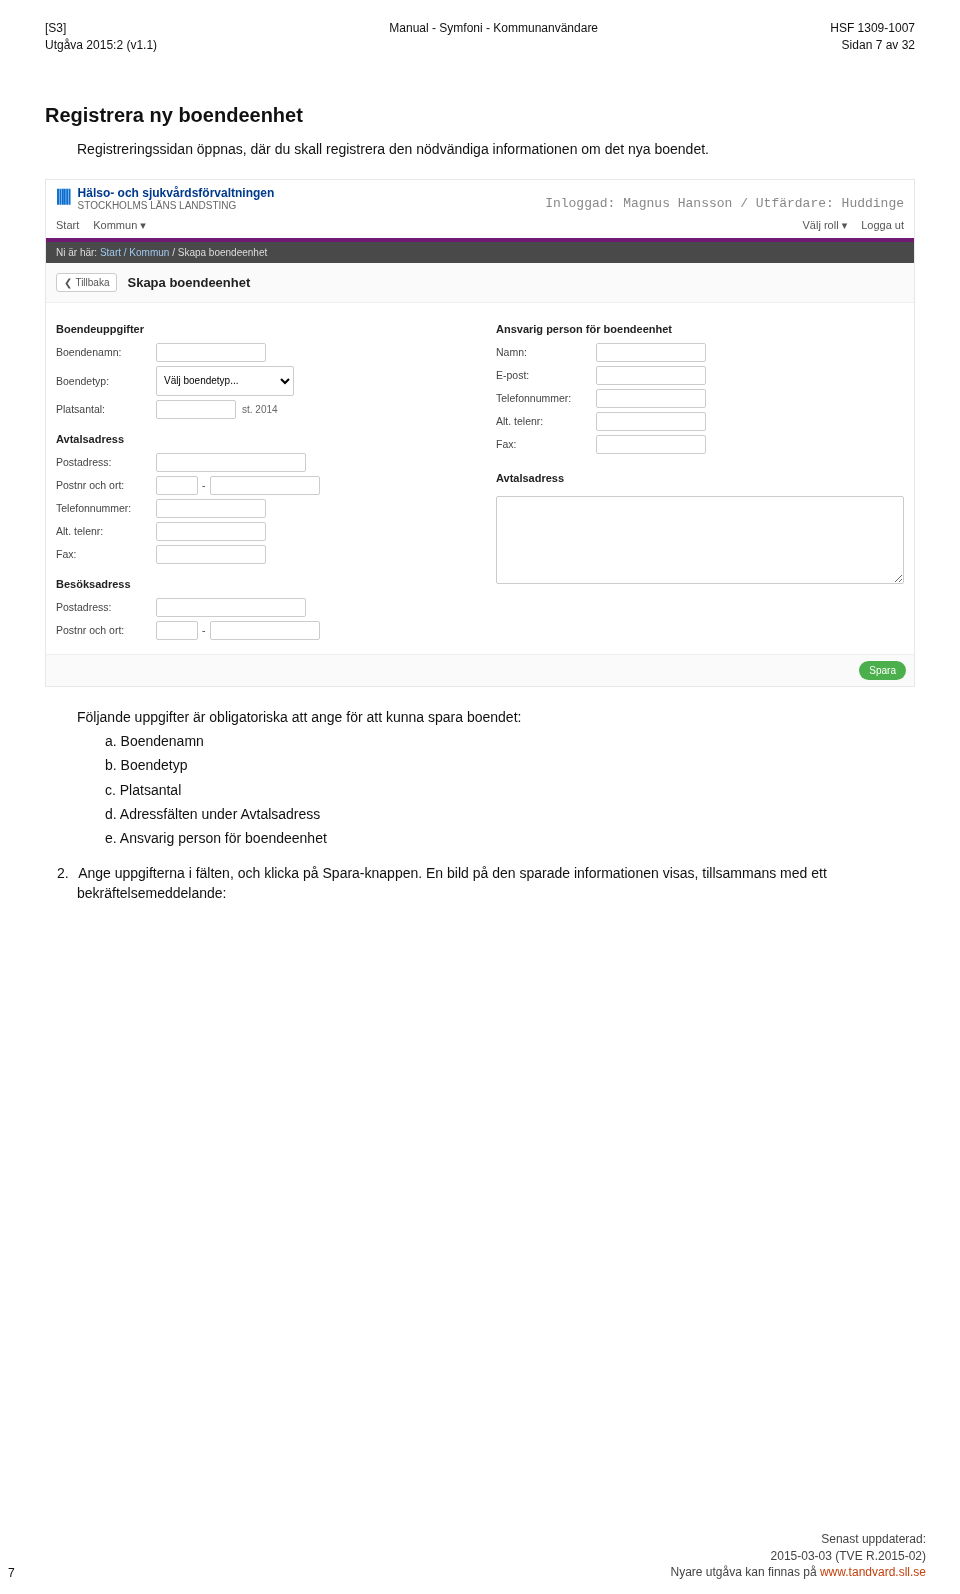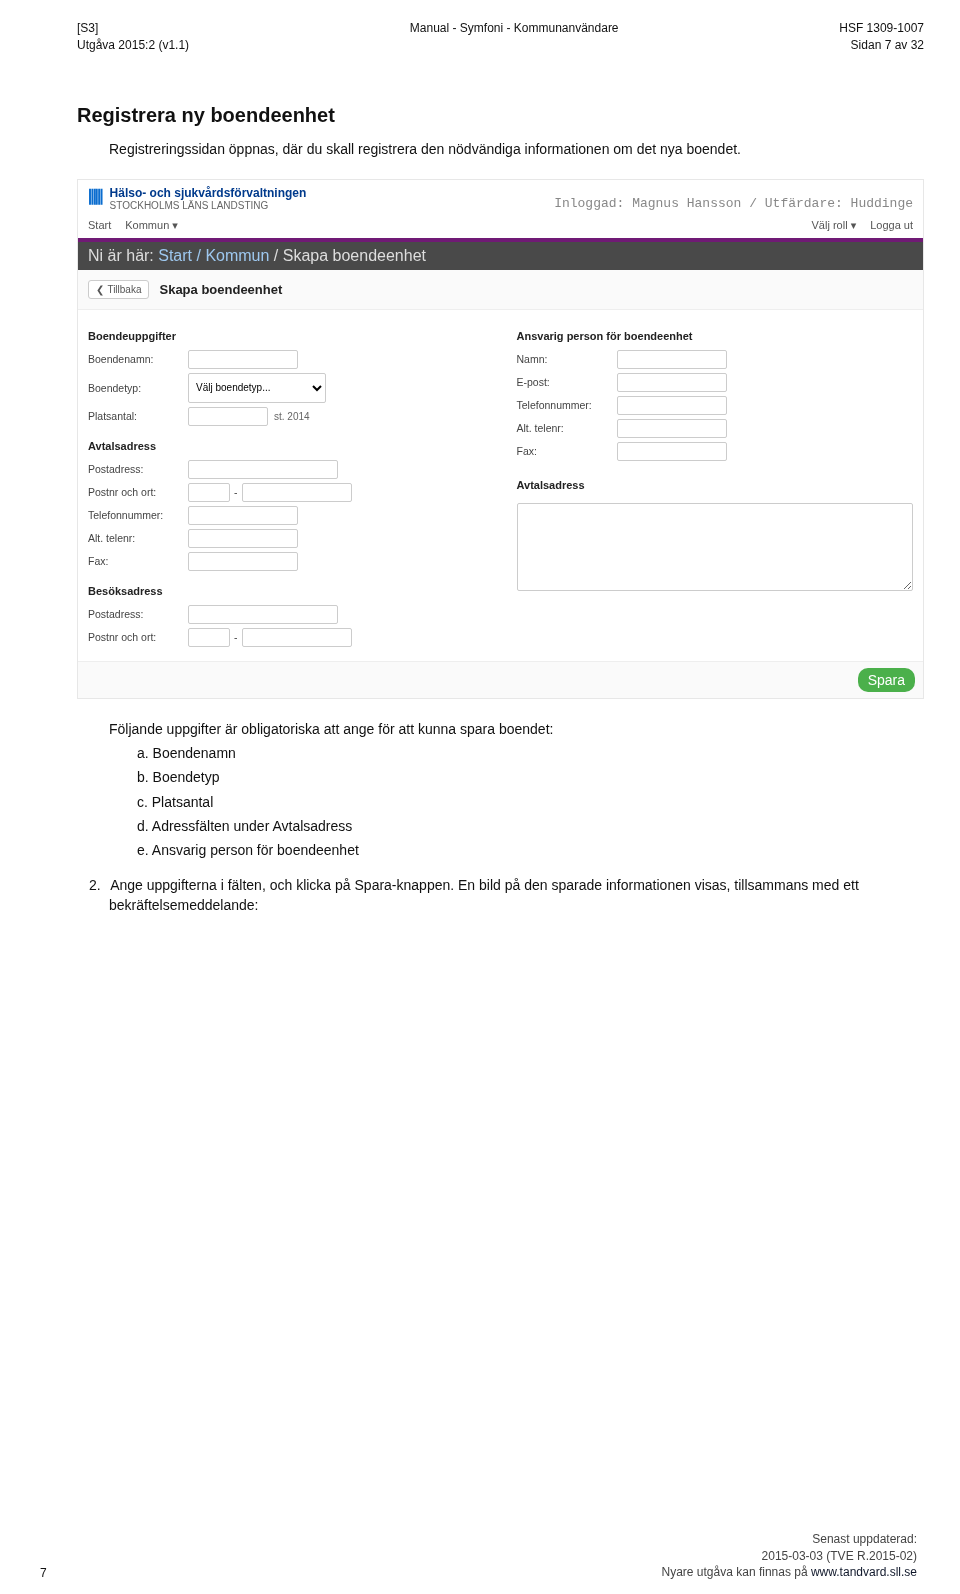--- a/index.html
+++ b/index.html
@@ -4,25 +4,24 @@
 <style>
   body {
     margin: 0;
     font-family: Arial, Helvetica, sans-serif;
     font-size: 13px;
     color: #111;
     background: #fff;
     width: 960px;
   }
   .page {
-    padding: 20px 36px 20px 45px;
+    padding: 20px 45px 20px 45px;
     box-sizing: border-box;
     position: relative;
     min-height: 1594px;
-    margin-left: 32px;
   }
   .doc-header {
     display: flex;
     justify-content: space-between;
     font-size: 12px;
     line-height: 1.4;
   }
   .doc-header .left { text-align: left; }
   .doc-header .center { text-align: center; flex: 1;}
   .doc-header .right { text-align: right; }
@@ -62,21 +61,21 @@
     padding: 6px 10px;
     display: flex;
     justify-content: space-between;
     border-bottom: 4px solid #701a75;
     font-size: 11px;
   }
   .ss-menu .left, .ss-menu .right { display: flex; gap: 14px; color: #555;}
   .ss-crumb {
     background: #494949;
     color: #ddd;
-    font-size: 16px;
+    font-size: 10px;
     padding: 5px 10px;
   }
   .ss-crumb a { color: #9ec8ef; text-decoration: none; }
   .ss-pagehead {
     padding: 10px 10px;
     display: flex;
     align-items: center;
     gap: 10px;
     border-bottom: 1px solid #eee;
     background: #fafafa;
@@ -137,33 +136,33 @@
     text-align: right;
     padding: 6px 8px;
     border-top: 1px solid #eee;
     background: #fafafa;
   }
   .btn-save {
     background: #4bb04b;
     color: #fff;
     border: none;
     border-radius: 10px;
-    font-size: 14px;
+    font-size: 10px;
     padding: 4px 10px;
   }
   .page-footer {
     position: absolute;
     bottom: 14px;
-    right: 43px;
+    right: 34px;
     text-align: right;
     font-size: 12px;
     color: #444;
     line-height: 1.35;
   }
-  .page-footer .link { color: #0f172a; }
+  .page-footer .link { color: #c2410c; }
   .page-number {
     position: absolute;
     bottom: 14px;
     left: 8px;
     font-size: 12px;
   }
 </style>
 </head>
 <body>
 <div class="page">

